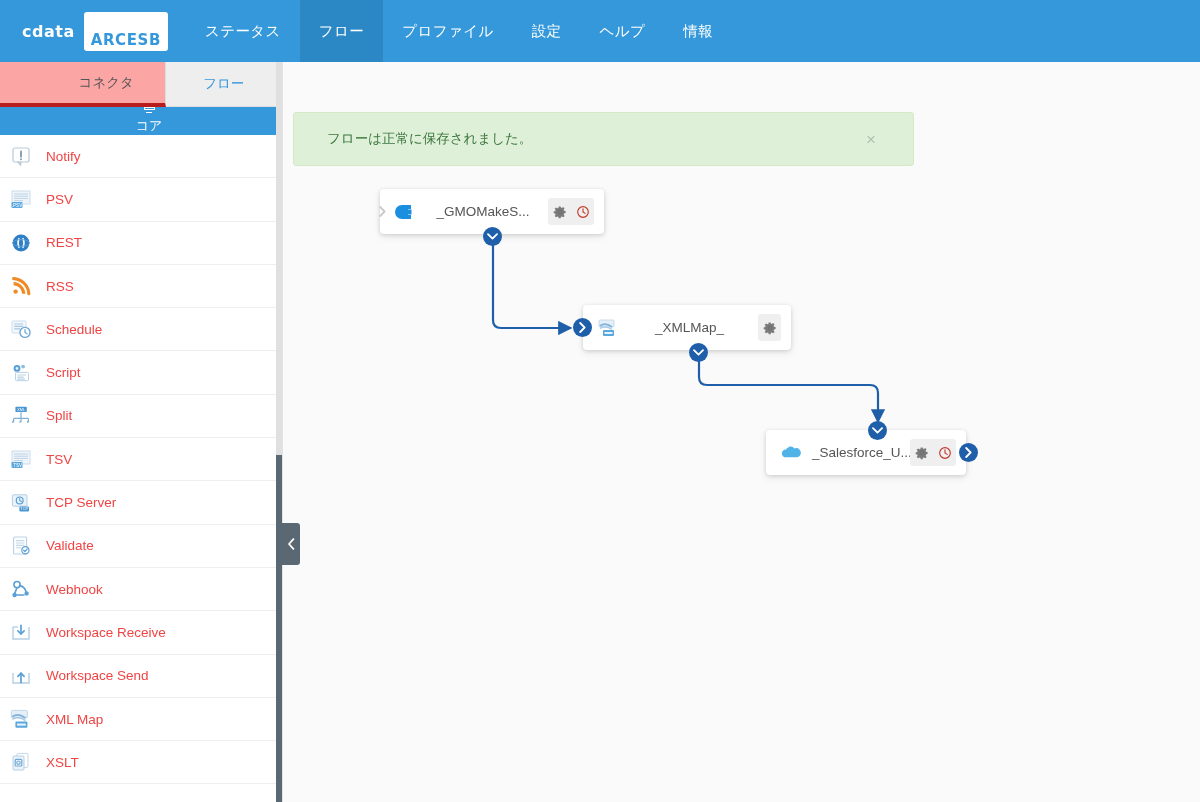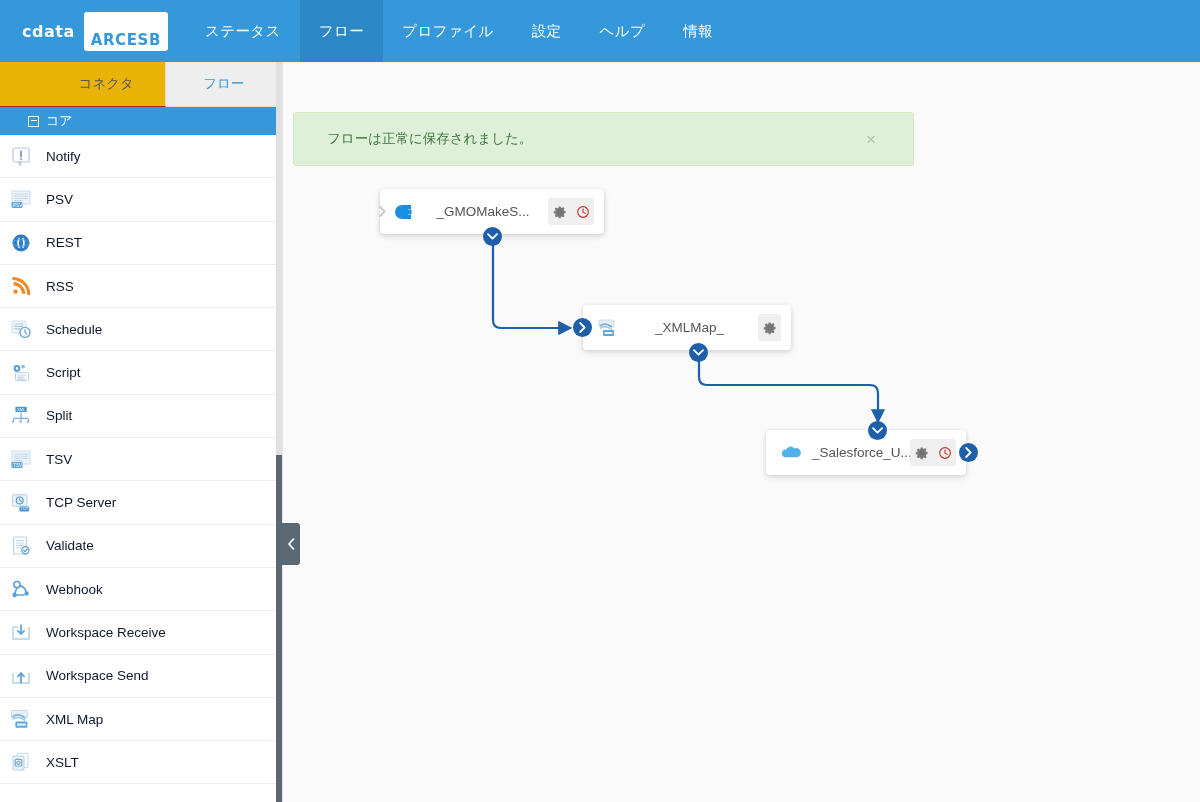--- a/index.html
+++ b/index.html
@@ -69,37 +69,38 @@
   .side-tab {
     flex: 1;
     display: flex; align-items: center; justify-content: center;
     font-size: 13.5px;
     color: #3498db;
     cursor: pointer;
     border-right: 1px solid #dddddd;
     background: #eeeeee;
   }
   .side-tab.active {
-    background: #eab308;
+    background: #fca5a5;
     color: #555555;
-    border-bottom: 1px solid #b91c1c;
+    border-bottom: 4px solid #b91c1c;
     margin-bottom: -1px;
     padding-left: 48px;
   }
   .side-tab:last-child { border-right: none; }
 
   .group-header {
     height: 28px;
     background: #3498db;
     color: #ffffff;
     display: flex; align-items: center;
-    padding-left: 28px;
+    padding-left: 16px;
     font-size: 13px;
     gap: 7px;
     cursor: pointer;
+    flex-direction: column;
   }
   .collapse-box {
     display: inline-block;
     width: 11px; height: 11px;
     border: 1.4px solid #ffffff;
     position: relative;
   }
   .collapse-box::after {
     content: "";
     position: absolute; left: 1.5px; right: 1.5px; top: 3.6px;
@@ -115,21 +116,21 @@
     height: 43.3px;
     display: flex; align-items: center;
     padding-left: 8px;
     gap: 12px;
     border-bottom: 1px solid #eeeeee;
     cursor: pointer;
     background: #ffffff;
   }
   .conn-label {
     font-size: 13.5px;
-    color: #0f172a;
+    color: #ef4444;
   }
   .conn-icon {
     width: 26px; height: 26px;
     flex: 0 0 26px;
     display: flex; align-items: center; justify-content: center;
   }
   .conn-icon svg { display: block; }
 
   
   .side-scroll-track {

